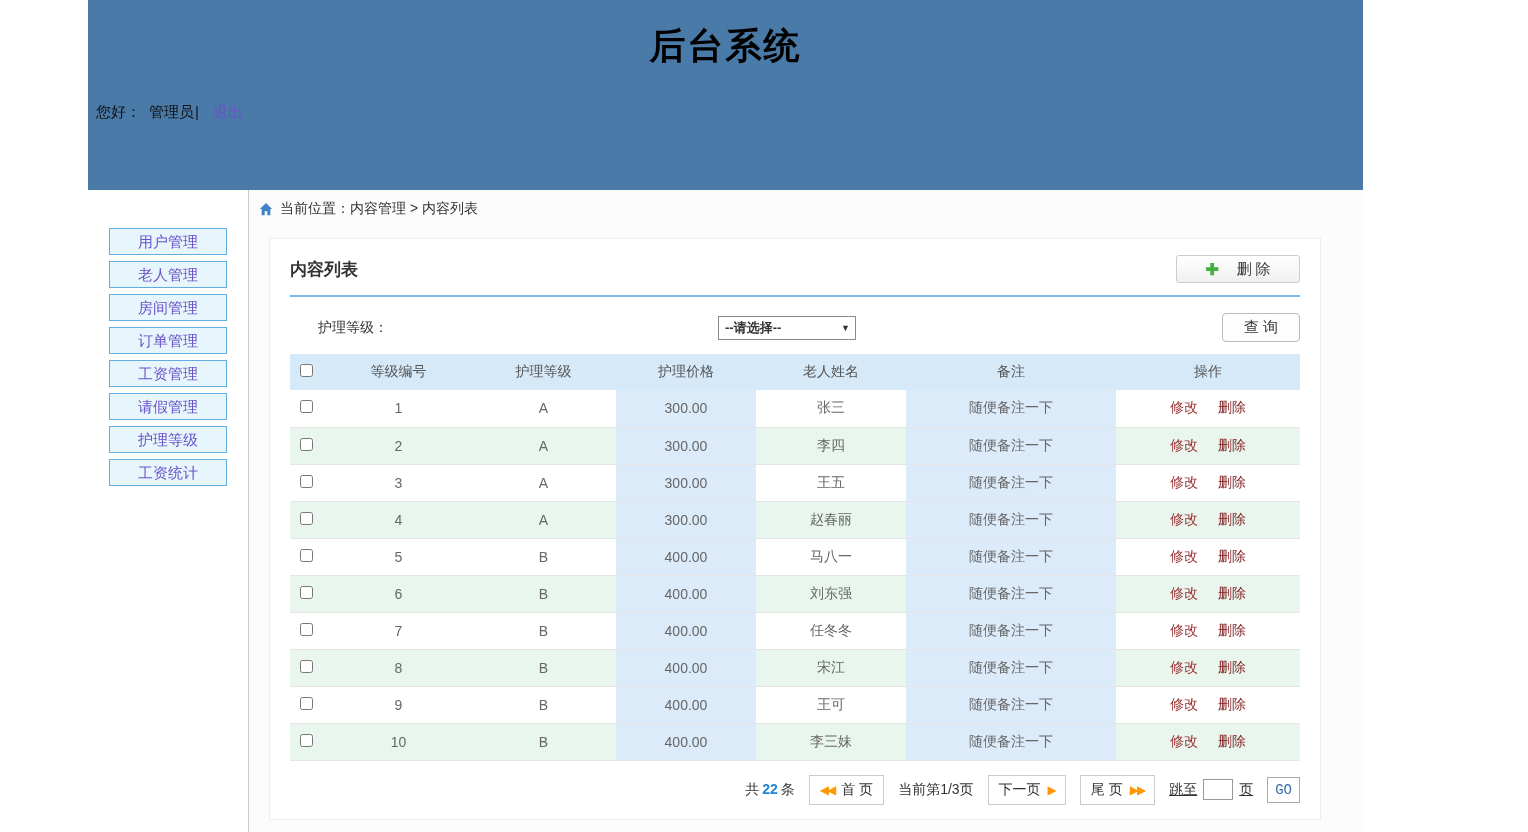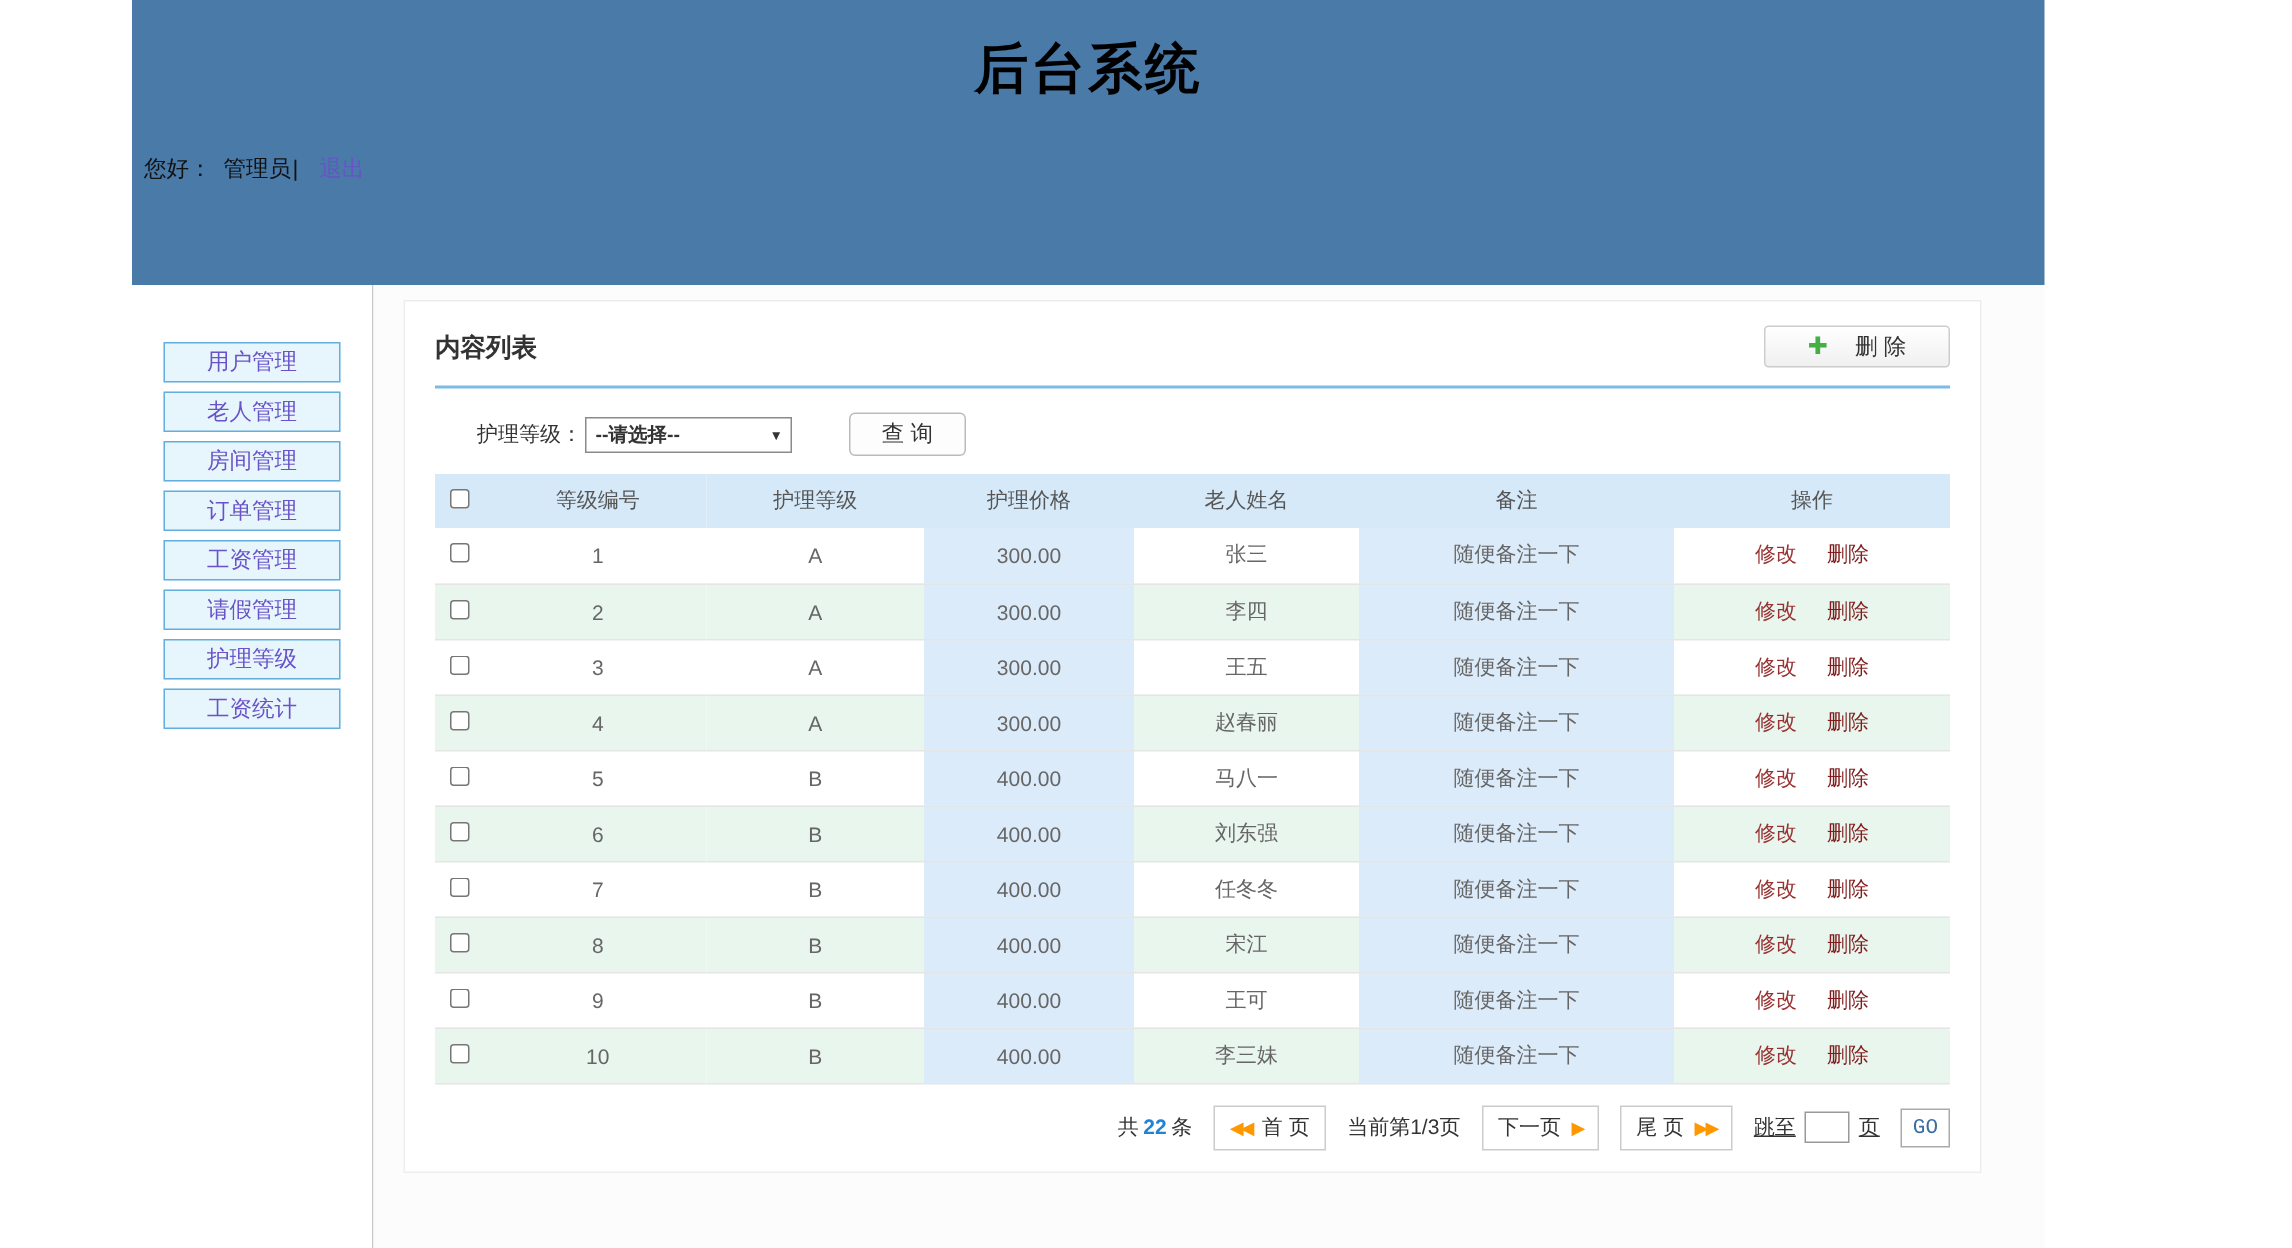--- a/index.html
+++ b/index.html
@@ -38,34 +38,34 @@
   }
   .home-icon { display: inline-flex; align-items: center; }
 
   
   .panel {
     margin: 10px 42px 0 20px; background: #fff;
     border: 1px solid #ededed; padding: 16px 20px 14px;
   }
   .panel-header {
     display: flex; justify-content: space-between; align-items: center;
-    border-bottom: 2px solid #7cbbe8; padding-bottom: 12px;
+    border-bottom: 2px solid #7cbbe8; padding-bottom: 12px; font-family: Liberation Serif, serif;
   }
   .panel-title { font-size: 17px; font-weight: bold; color: #333; }
   .btn-delete-top {
     display: inline-flex; align-items: center; justify-content: center; gap: 18px;
     width: 124px; height: 28px; border: 1px solid #ccc; border-radius: 3px;
     background: linear-gradient(#ffffff, #f0f0f0);
     font-size: 15px; color: #333; cursor: pointer;
     font-family: inherit;
   }
   .plus-icon { color: #43b043; font-weight: bold; font-size: 16px; }
 
   
-  .filter-row { display: flex; align-items: center; margin: 16px 0 12px 28px; font-size: 14px; color: #333; }
+  .filter-row { display: flex; align-items: center; margin: 16px 0 12px 28px; font-size: 14px; color: #333; justify-content: space-between; }
   .select-box {
     display: inline-flex; justify-content: space-between; align-items: center;
     width: 138px; height: 24px; border: 1px solid #8a8a8a; background: #fff;
     padding: 0 5px 0 6px; margin-left: 2px; font-size: 13px; font-weight: bold; cursor: pointer;
   }
   .caret { font-size: 9px; color: #333; }
   .btn-search {
     margin-left: 38px; width: 78px; height: 29px; border: 1px solid #bbb; border-radius: 4px;
     background: #fdfdfd; font-size: 15px; color: #333; cursor: pointer; font-family: inherit;
   }
@@ -129,20 +129,28 @@
 
   <div class="side-item">请假管理</div>
 
   <div class="side-item">护理等级</div>
 
   <div class="side-item">工资统计</div>
 </div>
 
     <div class="content">
 
+      <div class="breadcrumb-bar">
+        <span class="home-icon">
+          <svg width="14" height="14" viewBox="0 0 16 16">
+            <path d="M8 1 L15 8 H13 V15 H9.5 V10.5 H6.5 V15 H3 V8 H1 Z" fill="#3f82c6"></path>
+          </svg>
+        </span>
+        <span>当前位置：内容管理 &gt; 内容列表</span>
+      </div>
 
       <div class="panel">
 
         <div class="panel-header">
           <span class="panel-title">内容列表</span>
           <button class="btn-delete-top">
             <span class="plus-icon">✚</span>
             <span>删 除</span>
           </button>
         </div>

